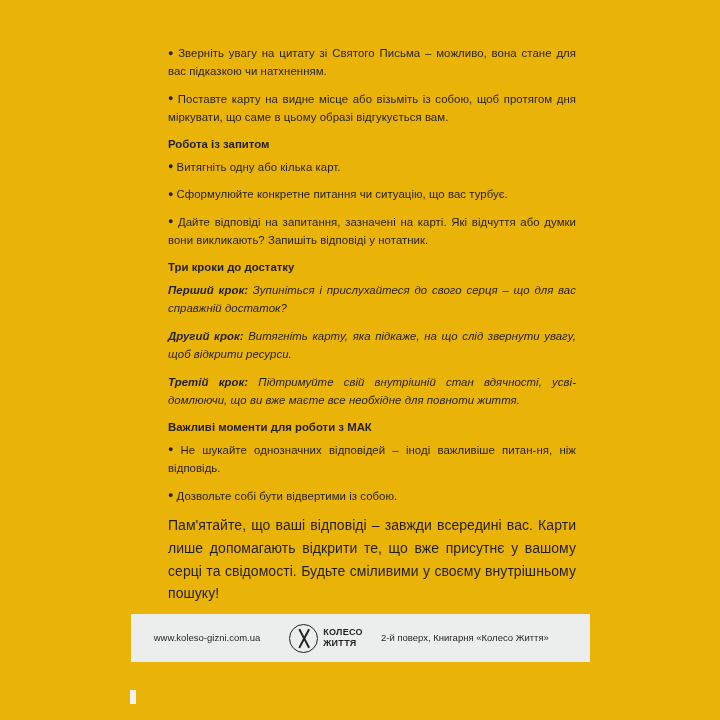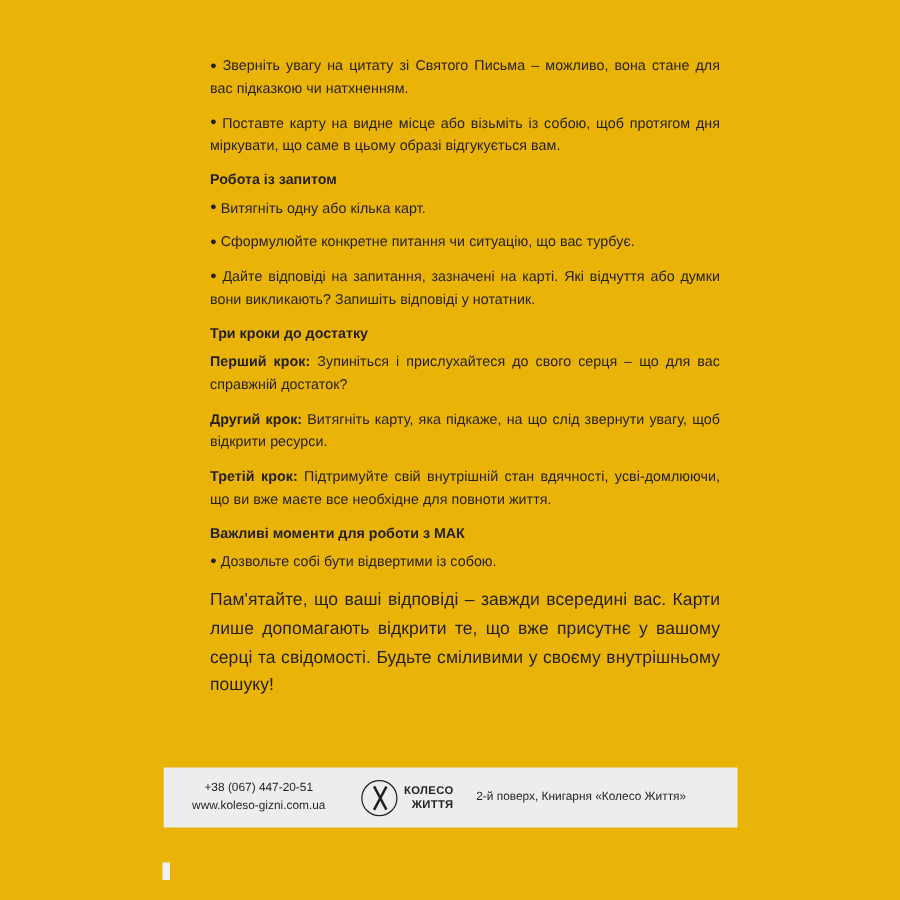--- a/index.html
+++ b/index.html
@@ -53,20 +53,21 @@
     line-height: 1.5;
     margin-bottom: 5px;
     margin-top: 3px;
   }
   .step-para {
     font-size: 11.4px;
     line-height: 1.62;
     margin-bottom: 9px;
     text-align: justify;
     letter-spacing: 0.05px;
+    font-style: italic;
   }
   .step-para b {
     font-weight: bold;
   }
   .footer {
     position: absolute;
     left: 131px;
     top: 614px;
     width: 459px;
     height: 48px;
@@ -80,21 +81,20 @@
     font-size: 9.5px;
     line-height: 1.45;
     color: #231f20;
   }
   .footer-logo {
     width: 86px;
     display: flex;
     align-items: center;
     justify-content: center;
     gap: 5px;
-    text-align: right;
   }
   .logo-circle {
     width: 27px;
     height: 27px;
     border-radius: 50%;
     border: 1.6px solid #231f20;
     position: relative;
     flex: none;
   }
   .logo-circle::before {
@@ -172,30 +172,32 @@
     <div class="step-para">
       <b>Другий крок:</b><span> Витягніть карту, яка підкаже, на що слід звернути увагу, щоб відкрити ресурси.</span>
     </div>
     <div class="step-para">
       <b>Третій крок:</b><span> Підтримуйте свій внутрішній стан вдячності, усві-домлюючи, що ви вже маєте все необхідне для повноти життя.</span>
     </div>
 
     <div class="heading">Важливі моменти для роботи з МАК</div>
 
     <div class="bullet-para">
+      <span class="dot">●</span><span>Не шукайте однозначних відповідей – іноді важливіше питан-ня, ніж відповідь.</span>
+    </div>
+    <div class="bullet-para">
       <span class="dot">●</span><span>Дозвольте собі бути відвертими із собою.</span>
     </div>
 
     <div class="plain-para">Пам'ятайте, що ваші відповіді – завжди всередині вас. Карти лише допомагають відкрити те, що вже присутнє у вашому серці та свідомості. Будьте сміливими у своєму внутрішньому пошуку!</div>
 
   </div>
 
   <div class="footer">
     <div class="footer-left">
-      <div>+38 (067) 447-20-51</div>
       <div>www.koleso-gizni.com.ua</div>
     </div>
     <div class="footer-logo">
       <div class="logo-circle"></div>
       <div class="logo-text">
         <div>КОЛЕСО</div>
         <div>ЖИТТЯ</div>
       </div>
     </div>
     <div class="footer-right">

